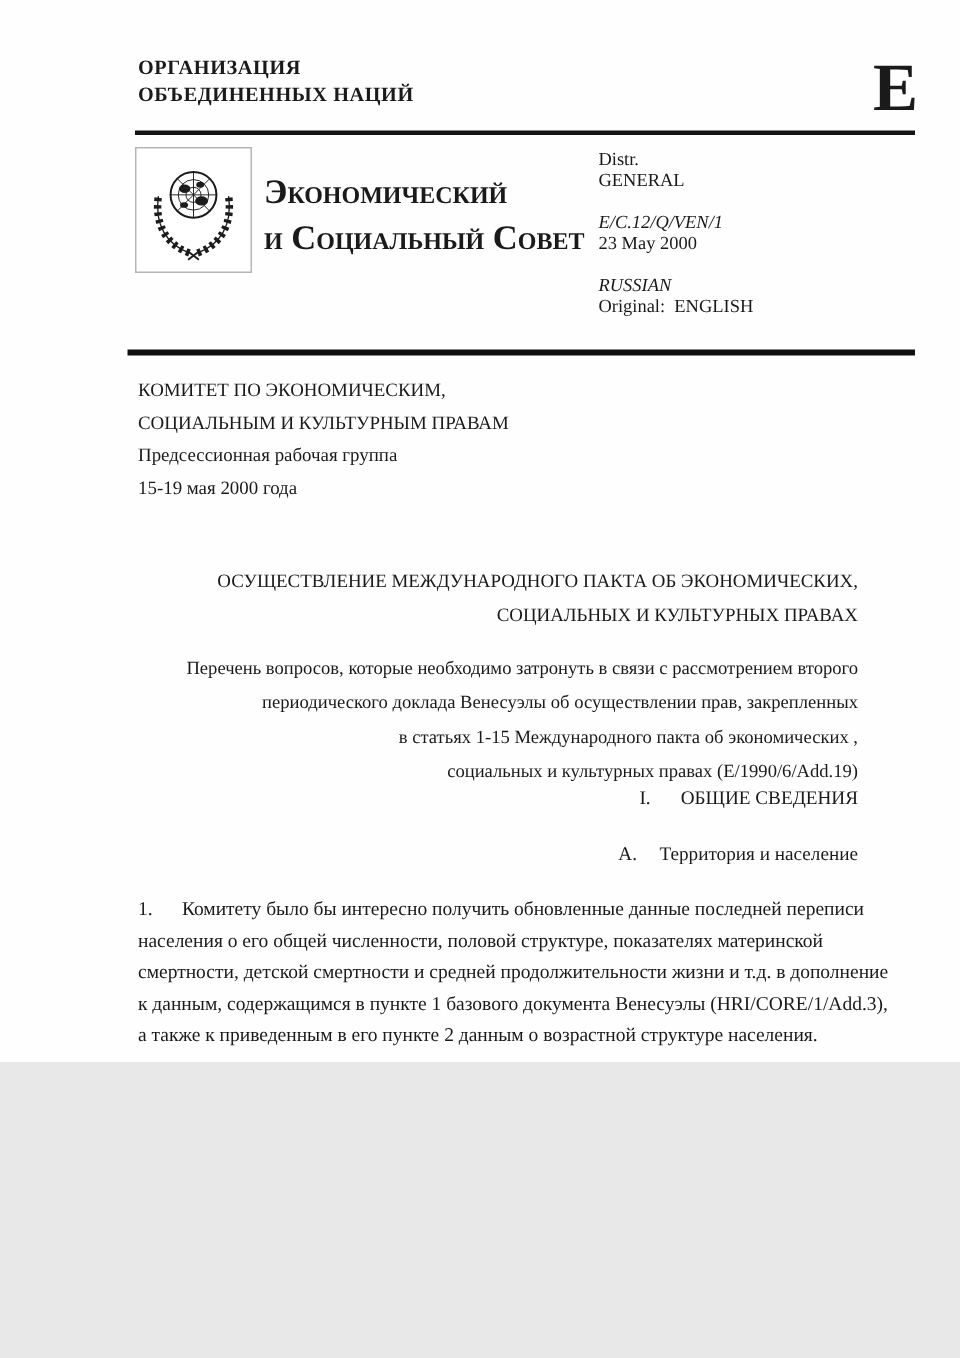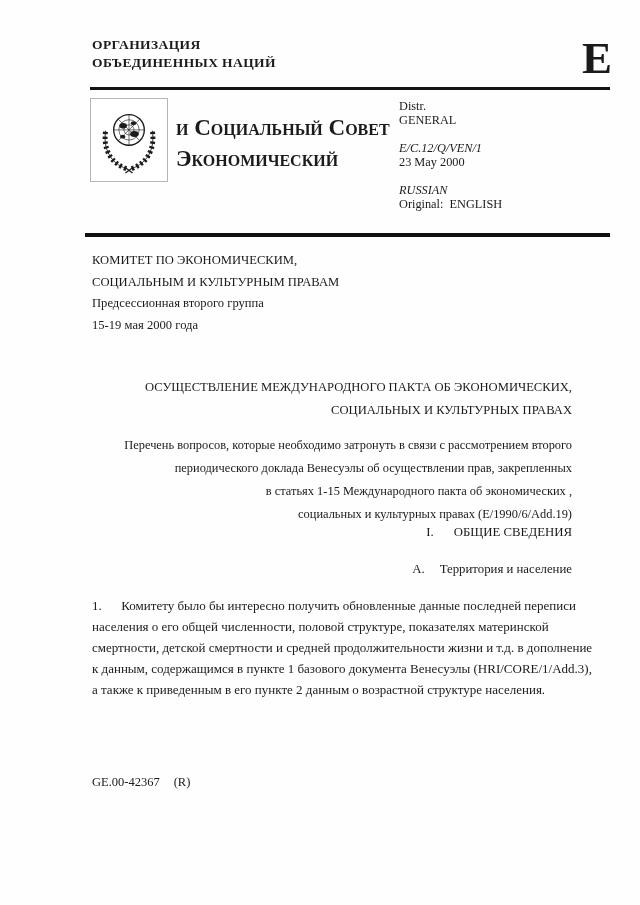--- a/index.html
+++ b/index.html
@@ -1,17 +1,17 @@
 <!DOCTYPE html>
 <html lang="ru"><head>
 <meta charset="utf-8">
 <style>
   html,body{margin:0;padding:0;background:#e8e8e8;}
   .page{
-    position:relative;width:640px;height:905px;background:#fefefe;
+    position:relative;width:640px;height:708px;background:#fefefe;
     font-family:"Liberation Serif","DejaVu Serif",serif;color:#1a1a1a;
     margin:0 auto;overflow:hidden;
   }
   .abs{position:absolute;}
   .pre{white-space:pre;}
   
   .org-name{left:92px;top:36px;font-size:13.5px;font-weight:bold;line-height:18px;letter-spacing:.4px;}
   .doc-letter{left:582px;top:36px;font-size:45px;font-weight:bold;line-height:1;}
   .rule-1{left:90px;top:87px;width:520px;height:3px;background:#141414;}
   .emblem-box{left:90px;top:98px;width:78px;height:84px;border:1px solid #b5b5b5;box-sizing:border-box;
@@ -73,39 +73,39 @@
           <path d="M43 76 C 60 70, 69 55, 66 34" stroke-width="1"></path>
           <path d="M43 76 C 60 70, 69 55, 66 34" stroke-width="5.5" stroke-dasharray="2.6 2.8"></path>
           <line x1="36" y1="75" x2="44" y2="81" stroke-width="1.4"></line>
           <line x1="44" y1="75" x2="36" y2="81" stroke-width="1.4"></line>
         </g>
       </svg>
     </span>
   </div>
 
   <div class="abs council">
+    <div>Экономический</div>
     <div>и Социальный Совет</div>
-    <div>Экономический</div>
   </div>
 
   <div class="abs docinfo">
     <div>Distr.</div>
     <div>GENERAL</div>
     <div class="gap">E/C.12/Q/VEN/1</div>
     <div>23 May 2000</div>
     <div class="gap">RUSSIAN</div>
     <div>Original:&nbsp; ENGLISH</div>
   </div>
 
   <div class="abs rule-2"></div>
 
   <div class="abs committee">
     <div>КОМИТЕТ ПО ЭКОНОМИЧЕСКИМ,</div>
     <div>СОЦИАЛЬНЫМ И КУЛЬТУРНЫМ ПРАВАМ</div>
-    <div>Предсессионная второго группа</div>
+    <div>Предсессионная рабочая группа</div>
     <div>15-19 мая 2000 года</div>
   </div>
 
   <div class="abs center-col doc-title pre">ОСУЩЕСТВЛЕНИЕ МЕЖДУНАРОДНОГО ПАКТА ОБ ЭКОНОМИЧЕСКИХ,
 СОЦИАЛЬНЫХ И КУЛЬТУРНЫХ ПРАВАХ</div>
 
   <div class="abs center-col doc-subtitle pre">Перечень вопросов, которые необходимо затронуть в связи с рассмотрением второго
 периодического доклада Венесуэлы об осуществлении прав, закрепленных
 в статьях 1-15 Международного пакта об экономических ,
 социальных и культурных правах (E/1990/6/Add.19)</div>

